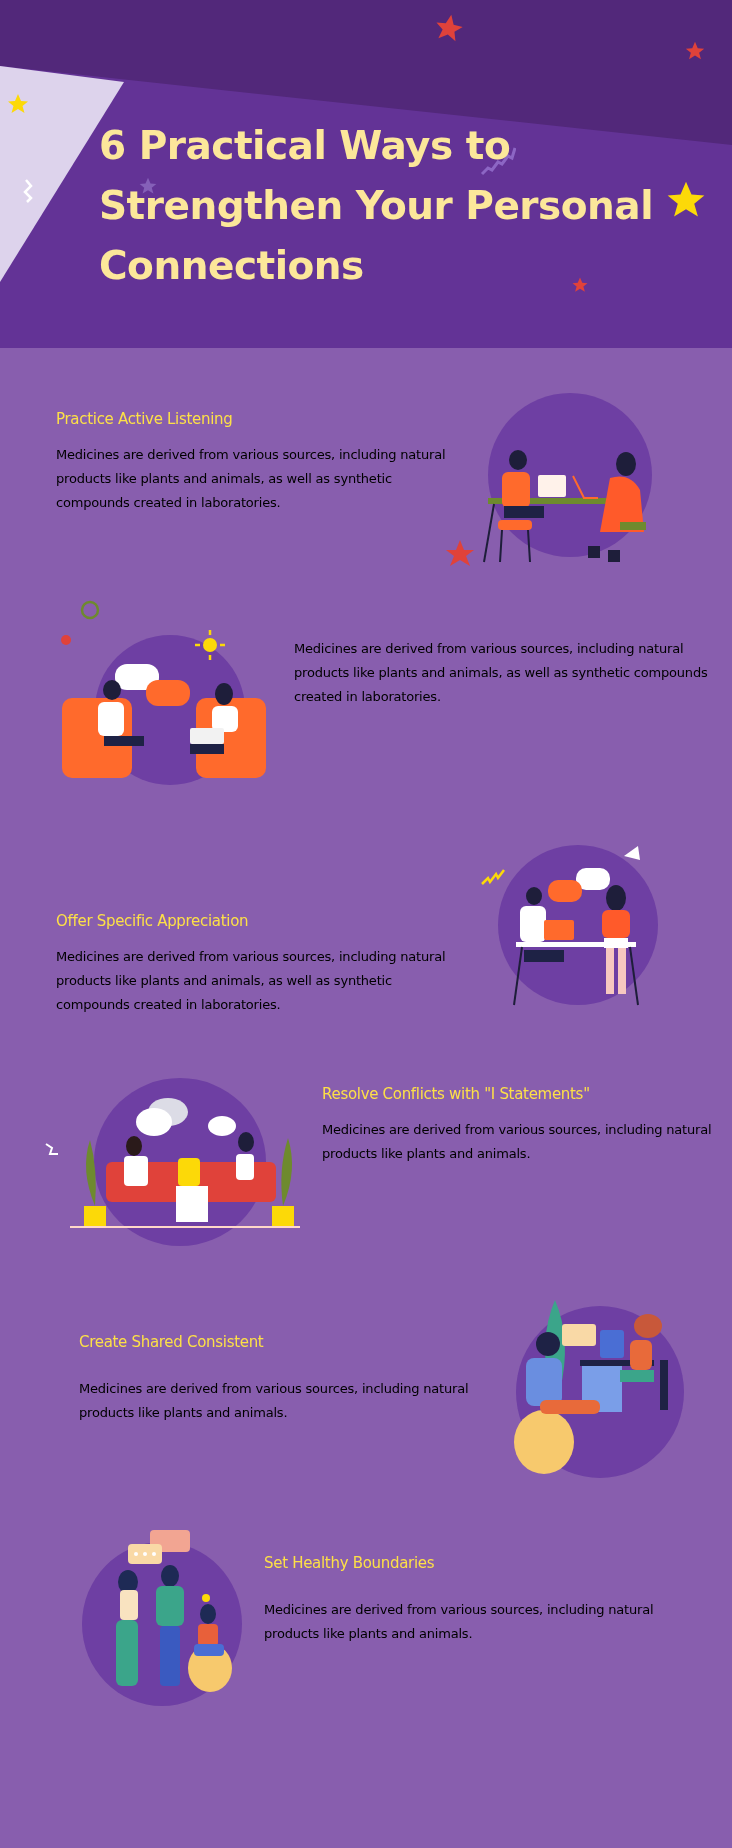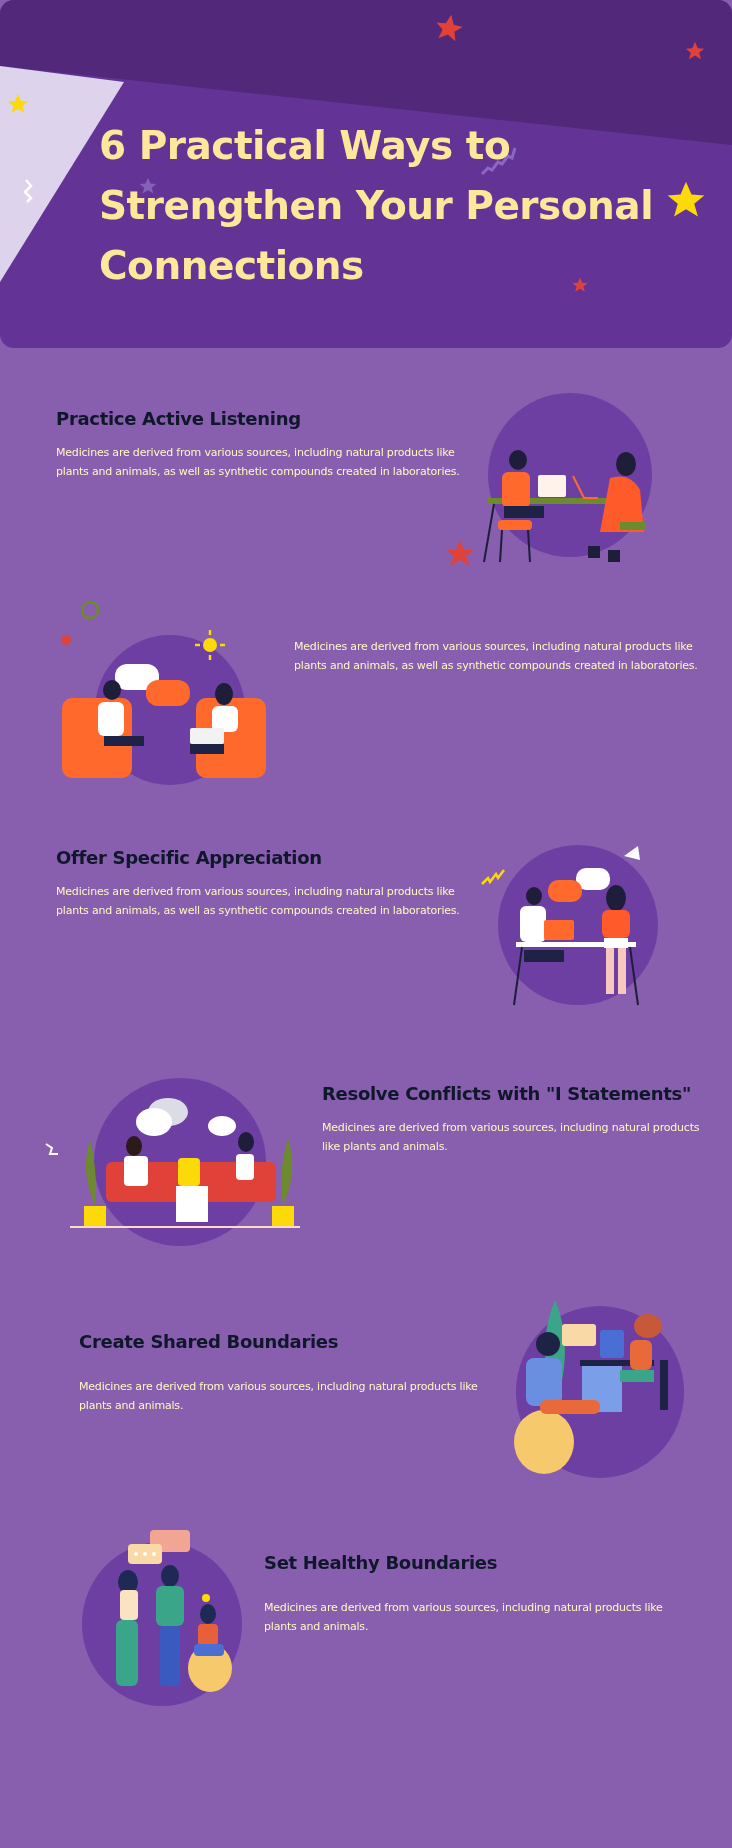--- a/index.html
+++ b/index.html
@@ -1,26 +1,26 @@
 <!DOCTYPE html>
 <html><head>
   <meta charset="utf-8">
   <style>
     * { box-sizing: border-box; margin: 0; padding: 0; }
     html, body { width: 732px; height: 1848px; overflow: hidden; }
     body { background: #885eae; font-family: "DejaVu Sans", sans-serif; position: relative; }
 
-    .hero { position: absolute; left: 0; top: 0; width: 732px; height: 348px; background: #633396; overflow: hidden; border-radius: 14px; }
+    .hero { position: absolute; left: 0; top: 0; width: 732px; height: 348px; background: #633396; overflow: hidden; }
     .hero-band { position: absolute; left: 0; top: 0; width: 732px; height: 348px; }
     .hero-title { position: absolute; left: 99px; top: 116px; width: 560px; color: #fce79a; font-weight: bold; font-size: 39px; line-height: 60px; letter-spacing: -0.5px; }
     .deco { position: absolute; }
 
     .section { position: absolute; }
-    .sec-title { color: #0f172a; font-weight: bold; font-size: 18px; line-height: 36px; letter-spacing: -0.3px; }
-    .sec-body { color: #fef9c3; font-size: 11px; line-height: 19px; margin-top: 10px; letter-spacing: -0.2px; }
+    .sec-title { color: #fde047; font-weight: normal; font-size: 15px; line-height: 36px; letter-spacing: -0.3px; }
+    .sec-body { color: #000000; font-size: 13px; line-height: 24px; margin-top: 10px; letter-spacing: -0.2px; }
     .illus { position: absolute; }
   </style>
 </head>
 <body>
 
 <div class="hero">
   <svg class="hero-band" viewBox="0 0 732 348">
     <polygon points="0,0 732,0 732,145 0,66" fill="#52287a"></polygon>
     <polygon points="0,66 124,82 0,282" fill="#ddd3ec"></polygon>
   </svg>
@@ -95,21 +95,21 @@
   <rect x="54" y="146" width="40" height="10" fill="#1e2245"></rect>
   <ellipse cx="174" cy="104" rx="9" ry="11" fill="#1e1e3a"></ellipse>
   <rect x="162" y="116" width="26" height="26" rx="6" fill="#ffffff"></rect>
   <rect x="140" y="138" width="34" height="16" rx="2" fill="#f2f2f2"></rect>
   <rect x="140" y="154" width="34" height="10" fill="#1e2245"></rect>
 </svg>
 <div class="section" style="left:294px;top:631px;width:420px;">
   <div class="sec-body" style="margin-top:6px">Medicines are derived from various sources, including natural products like plants and animals, as well as synthetic compounds created in laboratories.</div>
 </div>
 
-<div class="section" style="left:56px;top:840px;width:410px;">
+<div class="section" style="left:56px;top:903px;width:410px;">
   <div class="sec-title">Offer Specific Appreciation</div>
   <div class="sec-body" style="margin-top:6px">Medicines are derived from various sources, including natural products like plants and animals, as well as synthetic compounds created in laboratories.</div>
 </div>
 <svg class="illus" style="left:480px;top:830px" width="200" height="190" viewBox="0 0 200 190">
   <polyline points="2,54 8,48 10,52 16,44 18,48 24,40" fill="none" stroke="#fcd908" stroke-width="2.5"></polyline>
   <polygon points="144,26 158,16 160,30" fill="#ffffff"></polygon>
   <circle cx="98" cy="95" r="80" fill="#6e3fa3"></circle>
   <rect x="96" y="38" width="34" height="22" rx="10" fill="#ffffff"></rect>
   <rect x="68" y="50" width="34" height="22" rx="10" fill="#ff6a2c"></rect>
   <rect x="36" y="112" width="120" height="5" fill="#ffffff"></rect>
@@ -144,21 +144,21 @@
   <path d="M55 136 Q40 100 50 70 Q58 100 55 136" fill="#6e8a2e"></path>
   <path d="M243 136 Q258 100 248 68 Q238 100 243 136" fill="#6e8a2e"></path>
   <rect x="30" y="156" width="230" height="2" fill="#ffd8c8"></rect>
 </svg>
 <div class="section" style="left:322px;top:1076px;width:390px;">
   <div class="sec-title">Resolve Conflicts with "I Statements"</div>
   <div class="sec-body" style="margin-top:6px">Medicines are derived from various sources, including natural products like plants and animals.</div>
 </div>
 
 <div class="section" style="left:79px;top:1324px;width:400px;">
-  <div class="sec-title">Create Shared Boundaries</div>
+  <div class="sec-title">Create Shared Consistent</div>
   <div class="sec-body" style="margin-top:17px">Medicines are derived from various sources, including natural products like plants and animals.</div>
 </div>
 <svg class="illus" style="left:500px;top:1280px" width="200" height="210" viewBox="0 0 200 210">
   <ellipse cx="100" cy="112" rx="84" ry="86" fill="#6e3fa3"></ellipse>
   <path d="M50 110 Q38 60 55 20 Q72 60 60 110 Z" fill="#3ba58a"></path>
   <rect x="62" y="44" width="34" height="22" rx="3" fill="#f9d9a6"></rect>
   <rect x="80" y="80" width="74" height="6" fill="#1e2245"></rect>
   <rect x="82" y="86" width="40" height="46" fill="#7a9ee8"></rect>
   <ellipse cx="44" cy="162" rx="30" ry="32" fill="#f7c96d"></ellipse>
   <ellipse cx="48" cy="64" rx="12" ry="12" fill="#1e2245"></ellipse>

